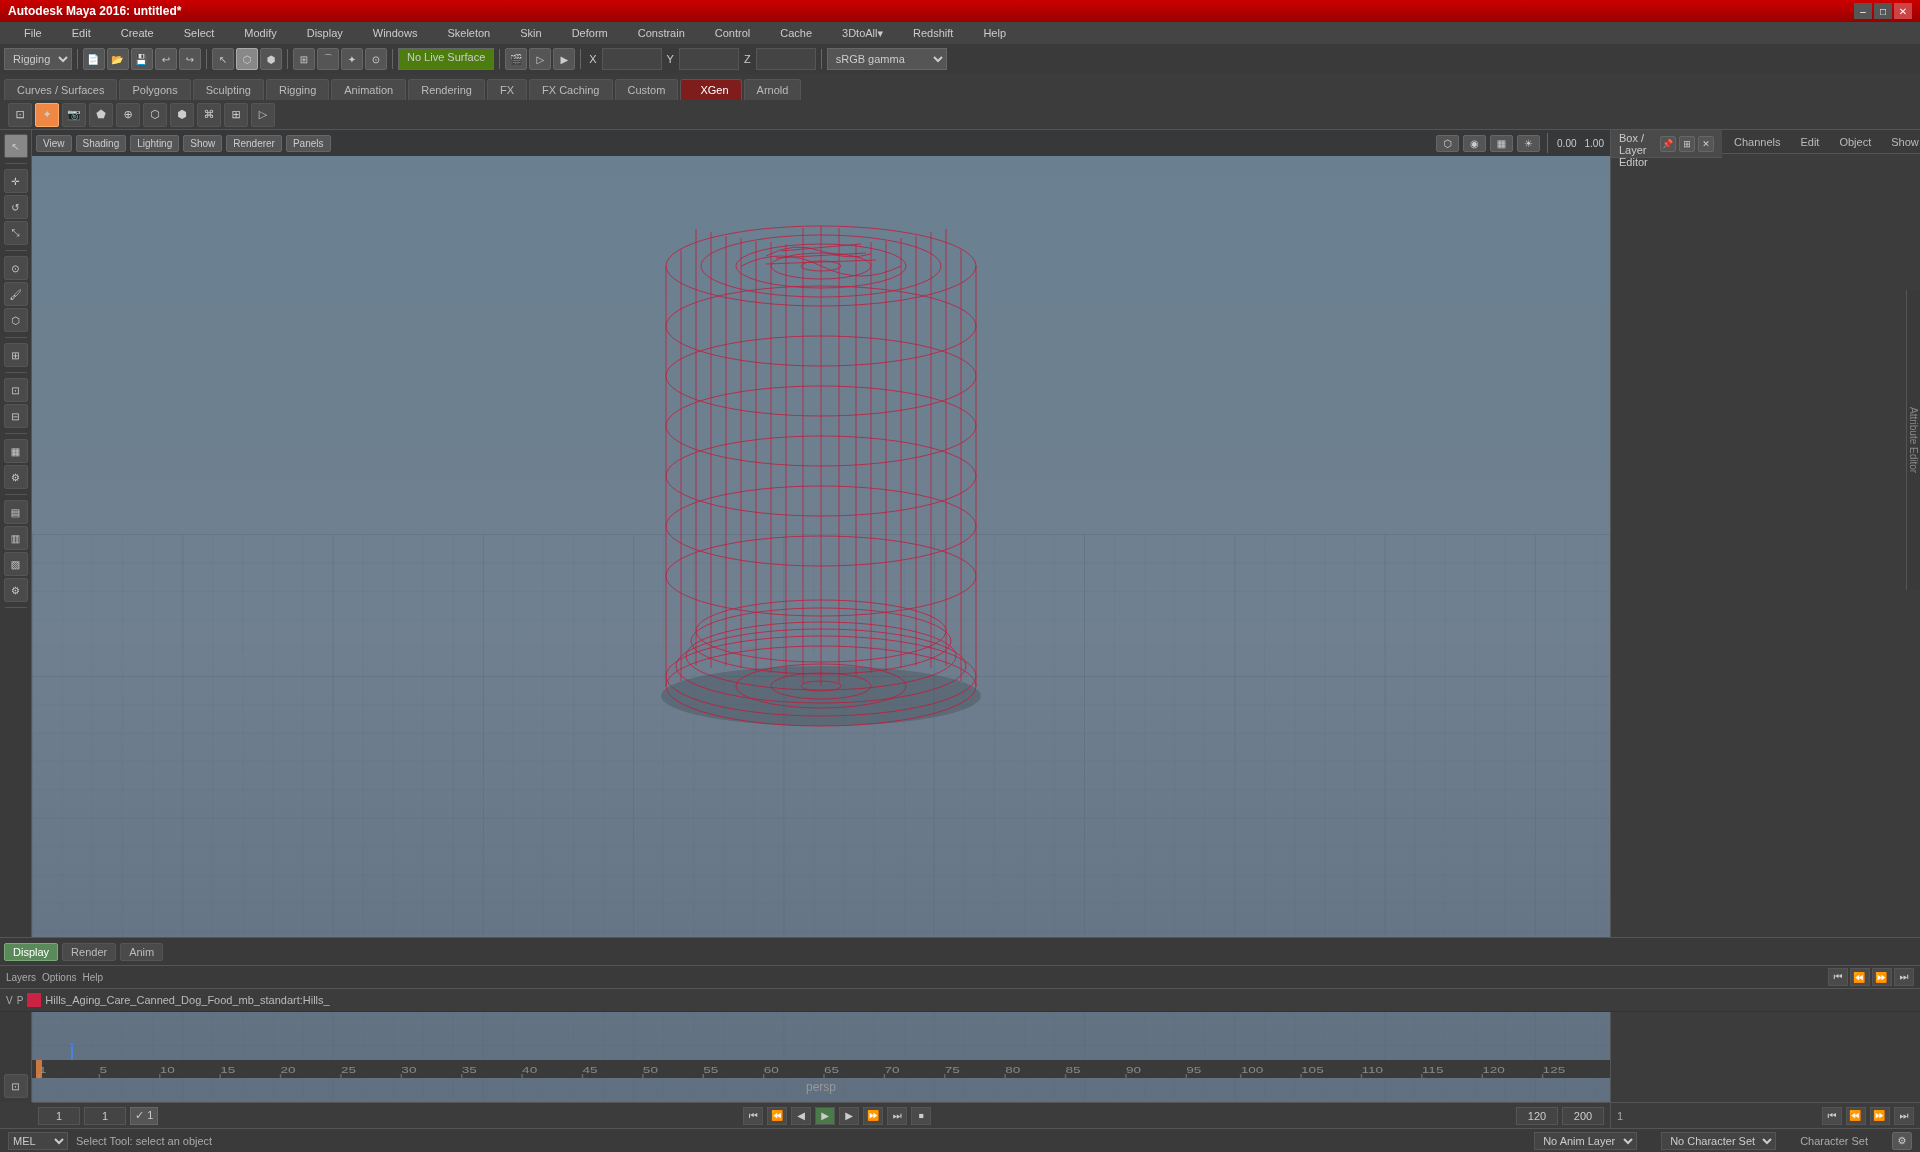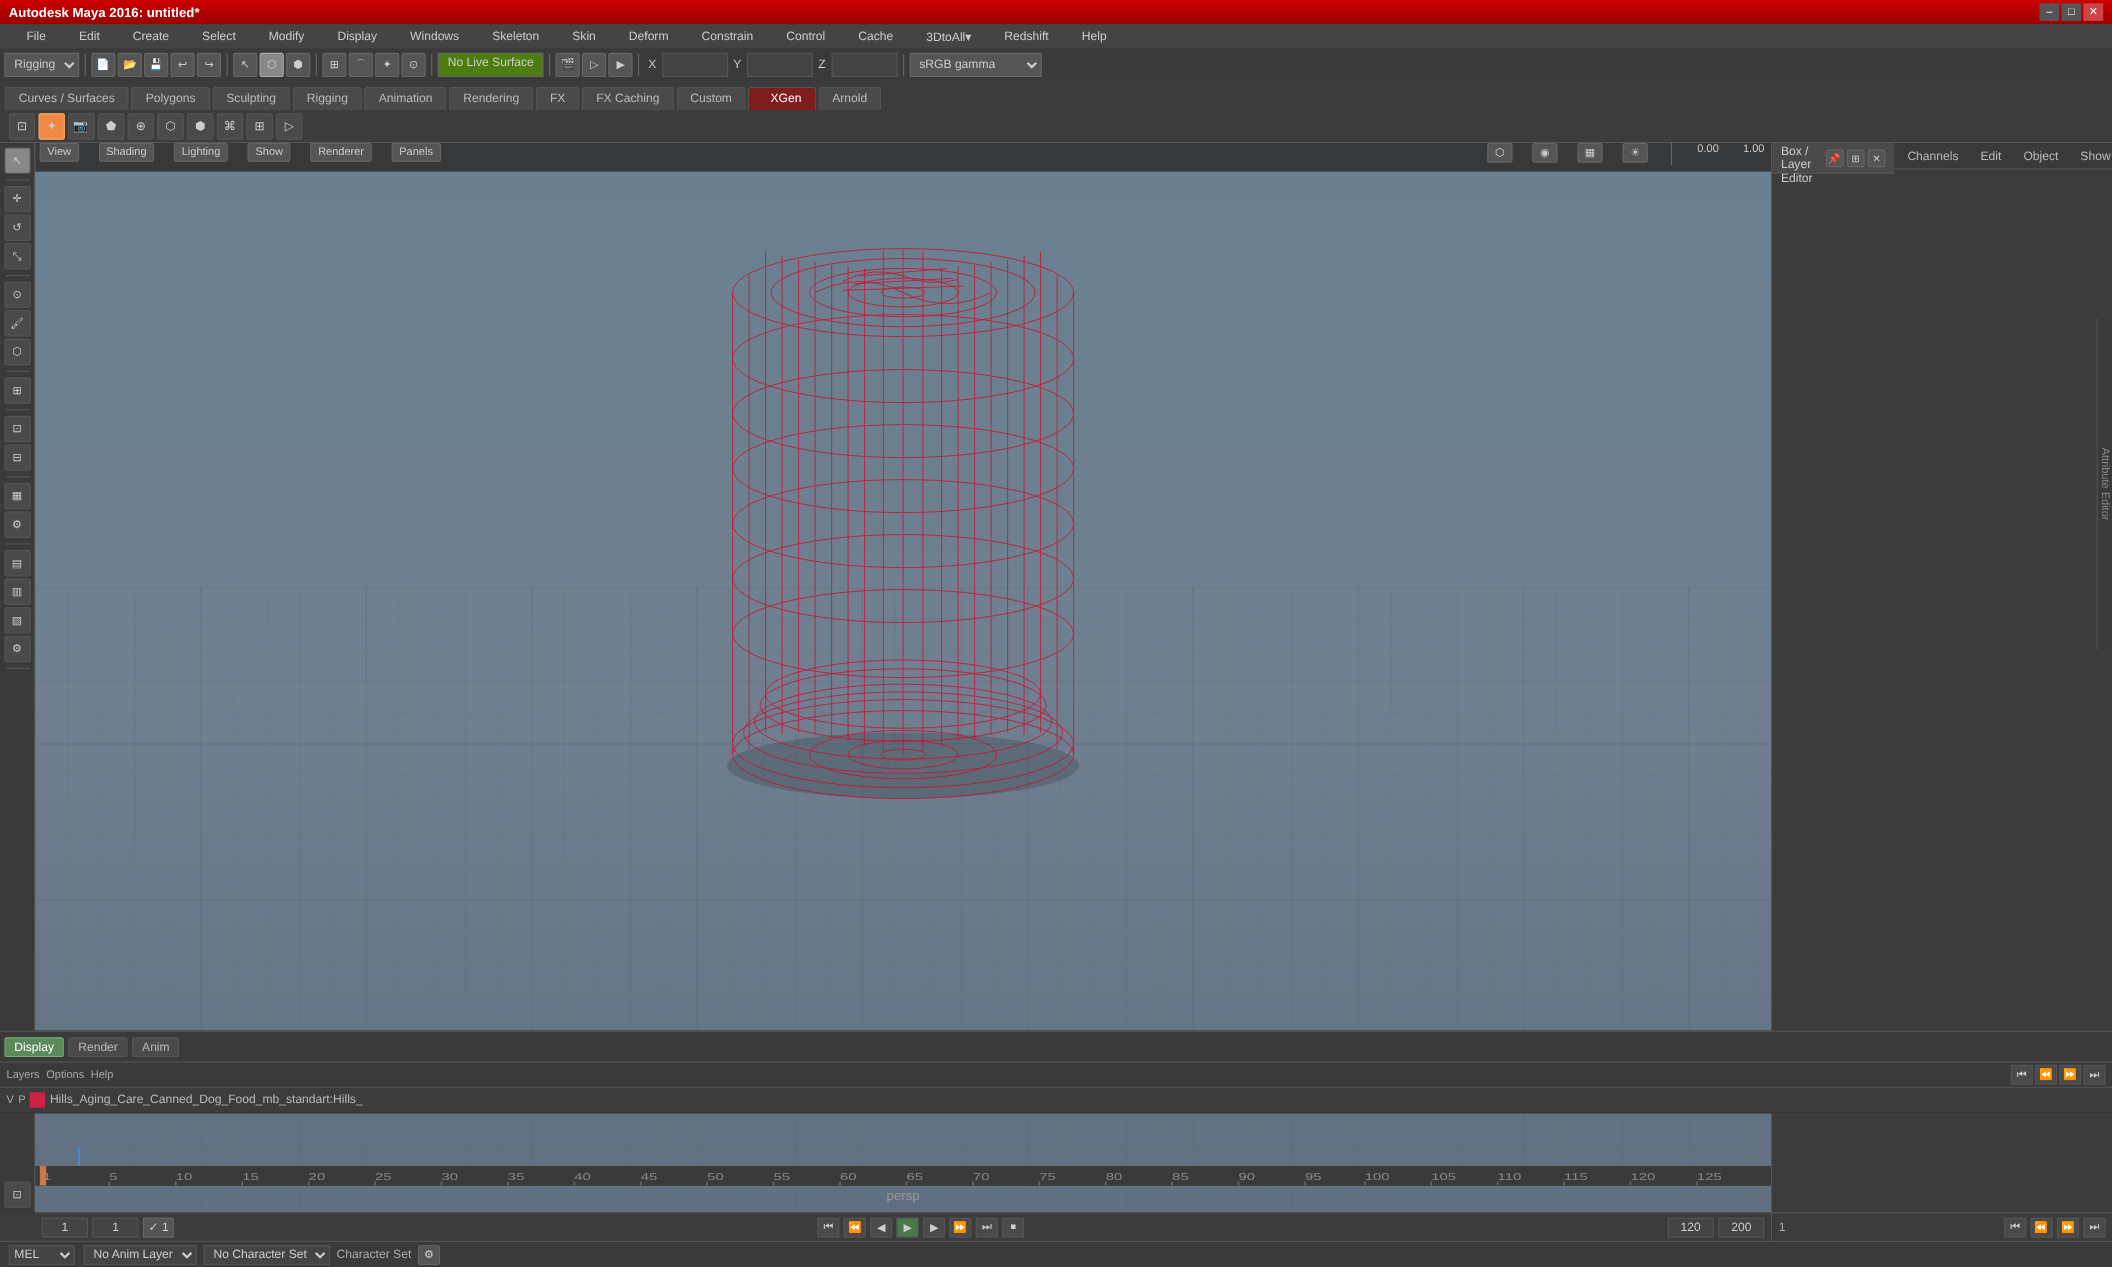--- a/index.html
+++ b/index.html
@@ -241,23 +241,23 @@
 
     
     #viewport-toolbar {
       position: absolute;
       top: 0;
       left: 0;
       right: 0;
       height: 26px;
       background: rgba(50,50,50,0.9);
       display: flex;
-      align-items: flex-start;
+      align-items: center;
       padding: 0 4px;
-      gap: 18px;
+      gap: 4px;
       z-index: 50;
     }
     .vp-btn {
       padding: 2px 6px;
       background: #555;
       border: 1px solid #666;
       color: #ccc;
       font-size: 10px;
       cursor: pointer;
       border-radius: 2px;
@@ -429,21 +429,21 @@
       width: 60px;
     }
     .status-text {
       color: #aaa;
       font-size: 11px;
       flex: 1;
     }
     .status-right {
       display: flex;
       align-items: center;
-      gap: 6px;
+      gap: 24px;
     }
     .status-dropdown {
       background: #444;
       border: 1px solid #555;
       color: #ccc;
       font-size: 11px;
       padding: 1px 4px;
       height: 18px;
       cursor: pointer;
     }
@@ -912,20 +912,21 @@
   <div class="layer-nav-btn">⏪</div>
   <div class="layer-nav-btn">⏩</div>
   <div class="layer-nav-btn">⏭</div>
 </div>
 
 <div id="status-bar">
   <select class="status-input-type">
     <option>MEL</option>
     <option>Python</option>
   </select>
+  <span class="status-text">Select Tool: select an object</span>
   <div class="status-right">
     <select class="status-dropdown">
       <option>No Anim Layer</option>
     </select>
     <select class="status-dropdown">
       <option>No Character Set</option>
     </select>
     <span class="status-label">Character Set</span>
     <div class="toolbar-btn" style="width:20px;height:18px;font-size:10px;">⚙</div>
   </div>

